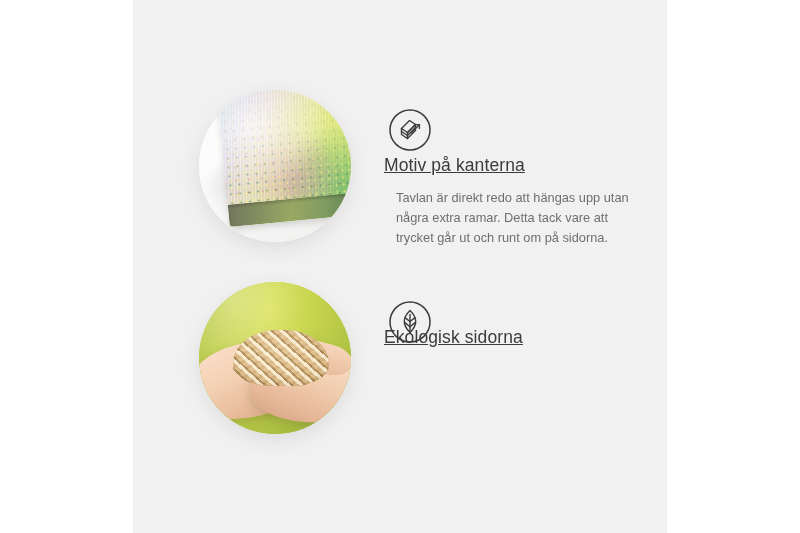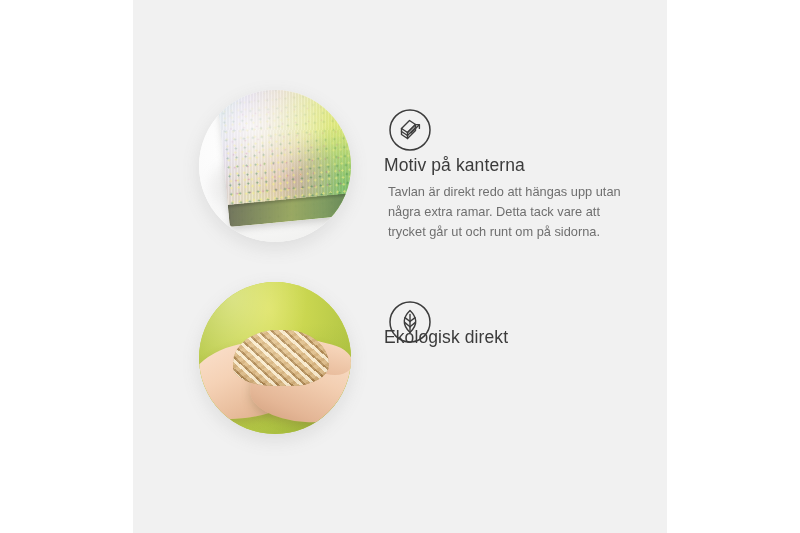--- a/index.html
+++ b/index.html
@@ -233,23 +233,24 @@
   .text-block-2 { top: 65px; width: 290px; }
 
   .feature-title {
     margin: 0 0 6px 0;
     font-family: "Liberation Sans", sans-serif;
     font-size: 17.5px;
     font-weight: 400;
     color: #3b3b3b;
     letter-spacing: 0.1px;
     line-height: 1.2;
+    text-decoration: underline;
   }
   .feature-desc {
-    margin: 4px;
+    margin: 12px;
     font-family: "Liberation Sans", sans-serif;
     font-size: 12.8px;
     font-weight: 400;
     color: #6f6f6f;
     line-height: 1.55;
   }
 </style>
 </head>
 <body>
 
@@ -308,17 +309,17 @@
           <path d="M22 14.5 L22 32.5"></path>
           <path d="M22 21.5 L17.0 17.6"></path>
           <path d="M22 21.5 L27.0 17.6"></path>
           <path d="M22 26.8 L16.6 22.4"></path>
           <path d="M22 26.8 L27.4 22.4"></path>
         </g>
       </svg>
     </div>
 
     <div class="text-block text-block-2">
-      <h3 class="feature-title">Ekologisk direkt</h3>
+      <h3 class="feature-title">Ekologisk sidorna</h3>
     </div>
   </div>
 
 </div>
 
 </body></html>

